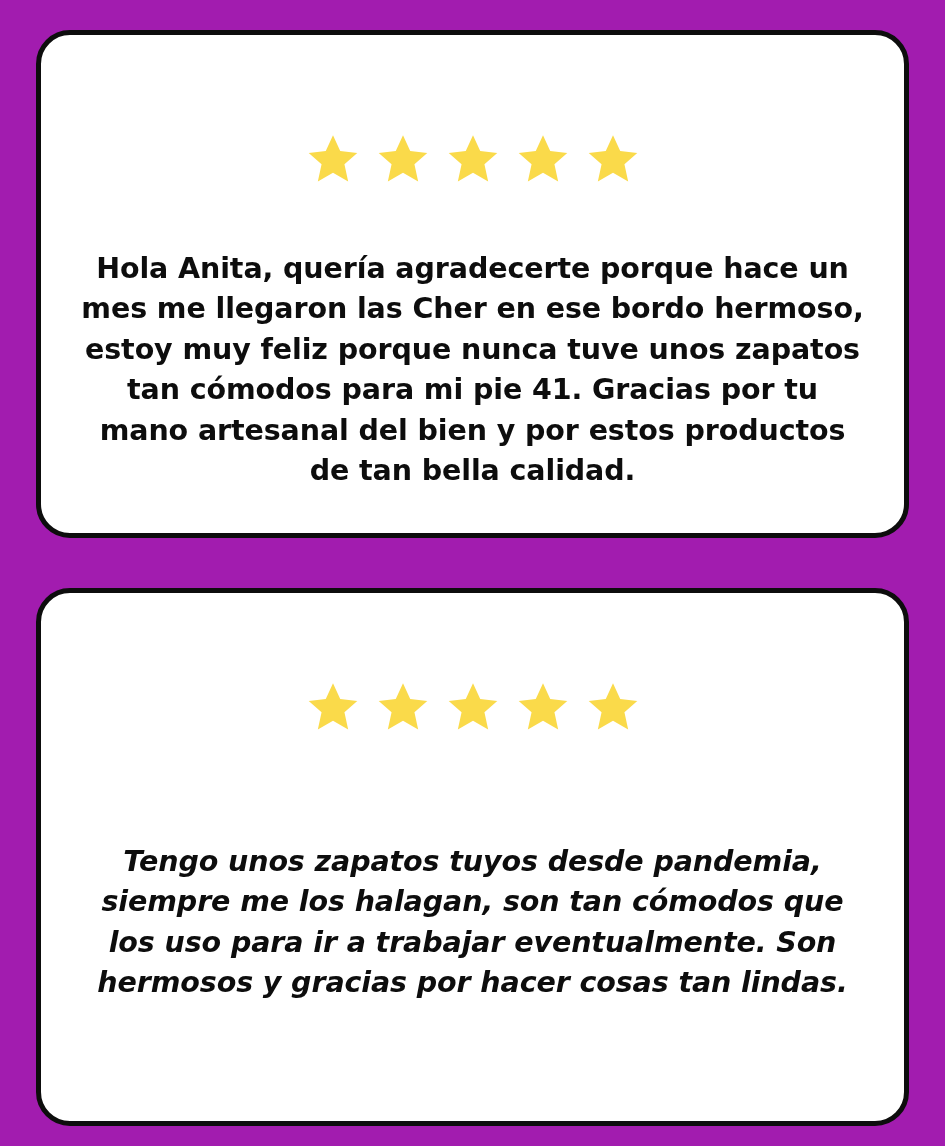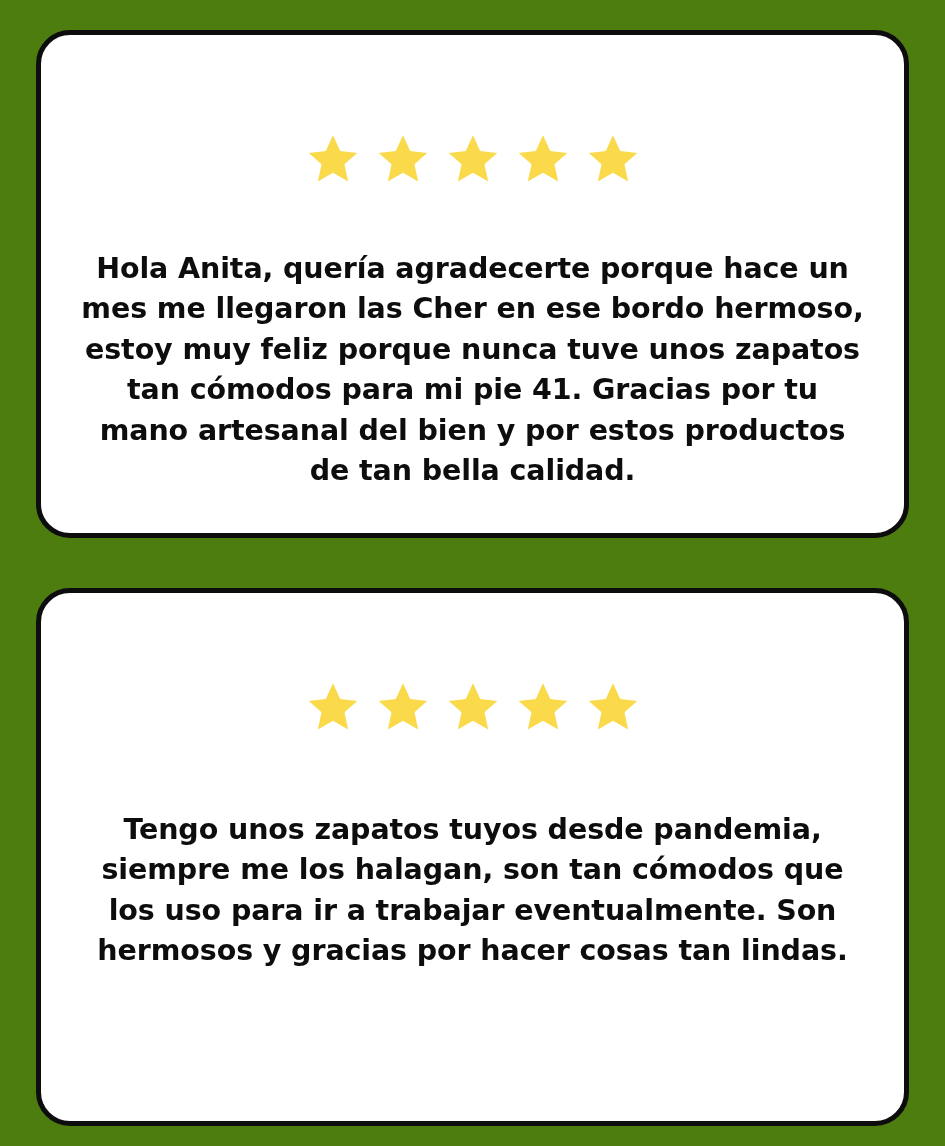--- a/index.html
+++ b/index.html
@@ -14,21 +14,21 @@
     -webkit-font-smoothing: antialiased;
   }
   .page {
     width: 945px;
     height: 1146px;
     box-sizing: border-box;
     padding: 30px 36px 10px 36px;
     display: flex;
     flex-direction: column;
     gap: 50px;
-    background: #4d7c0f;
+    background: #a21caf;
   }
   .review-card {
     box-sizing: border-box;
     border: 5px solid #0d0d0d;
     border-radius: 34px;
     background: #ffffff;
     display: flex;
     flex-direction: column;
     align-items: center;
     width: 100%;
@@ -63,21 +63,22 @@
     font-size: 28.5px;
     line-height: 1.42;
     color: #0d0d0d;
     letter-spacing: -0.1px;
     max-width: 800px;
   }
   .card-1 .review-text {
     margin-top: 62px;
   }
   .card-2 .review-text {
-    margin-top: 75px;
+    margin-top: 107px;
+    font-style: italic;
   }
 </style>
 </head>
 <body>
 
 <div class="page">
 
   <div class="review-card card-1">
     <div class="stars">
       <svg class="star" viewBox="0 0 24 24" aria-hidden="true">

